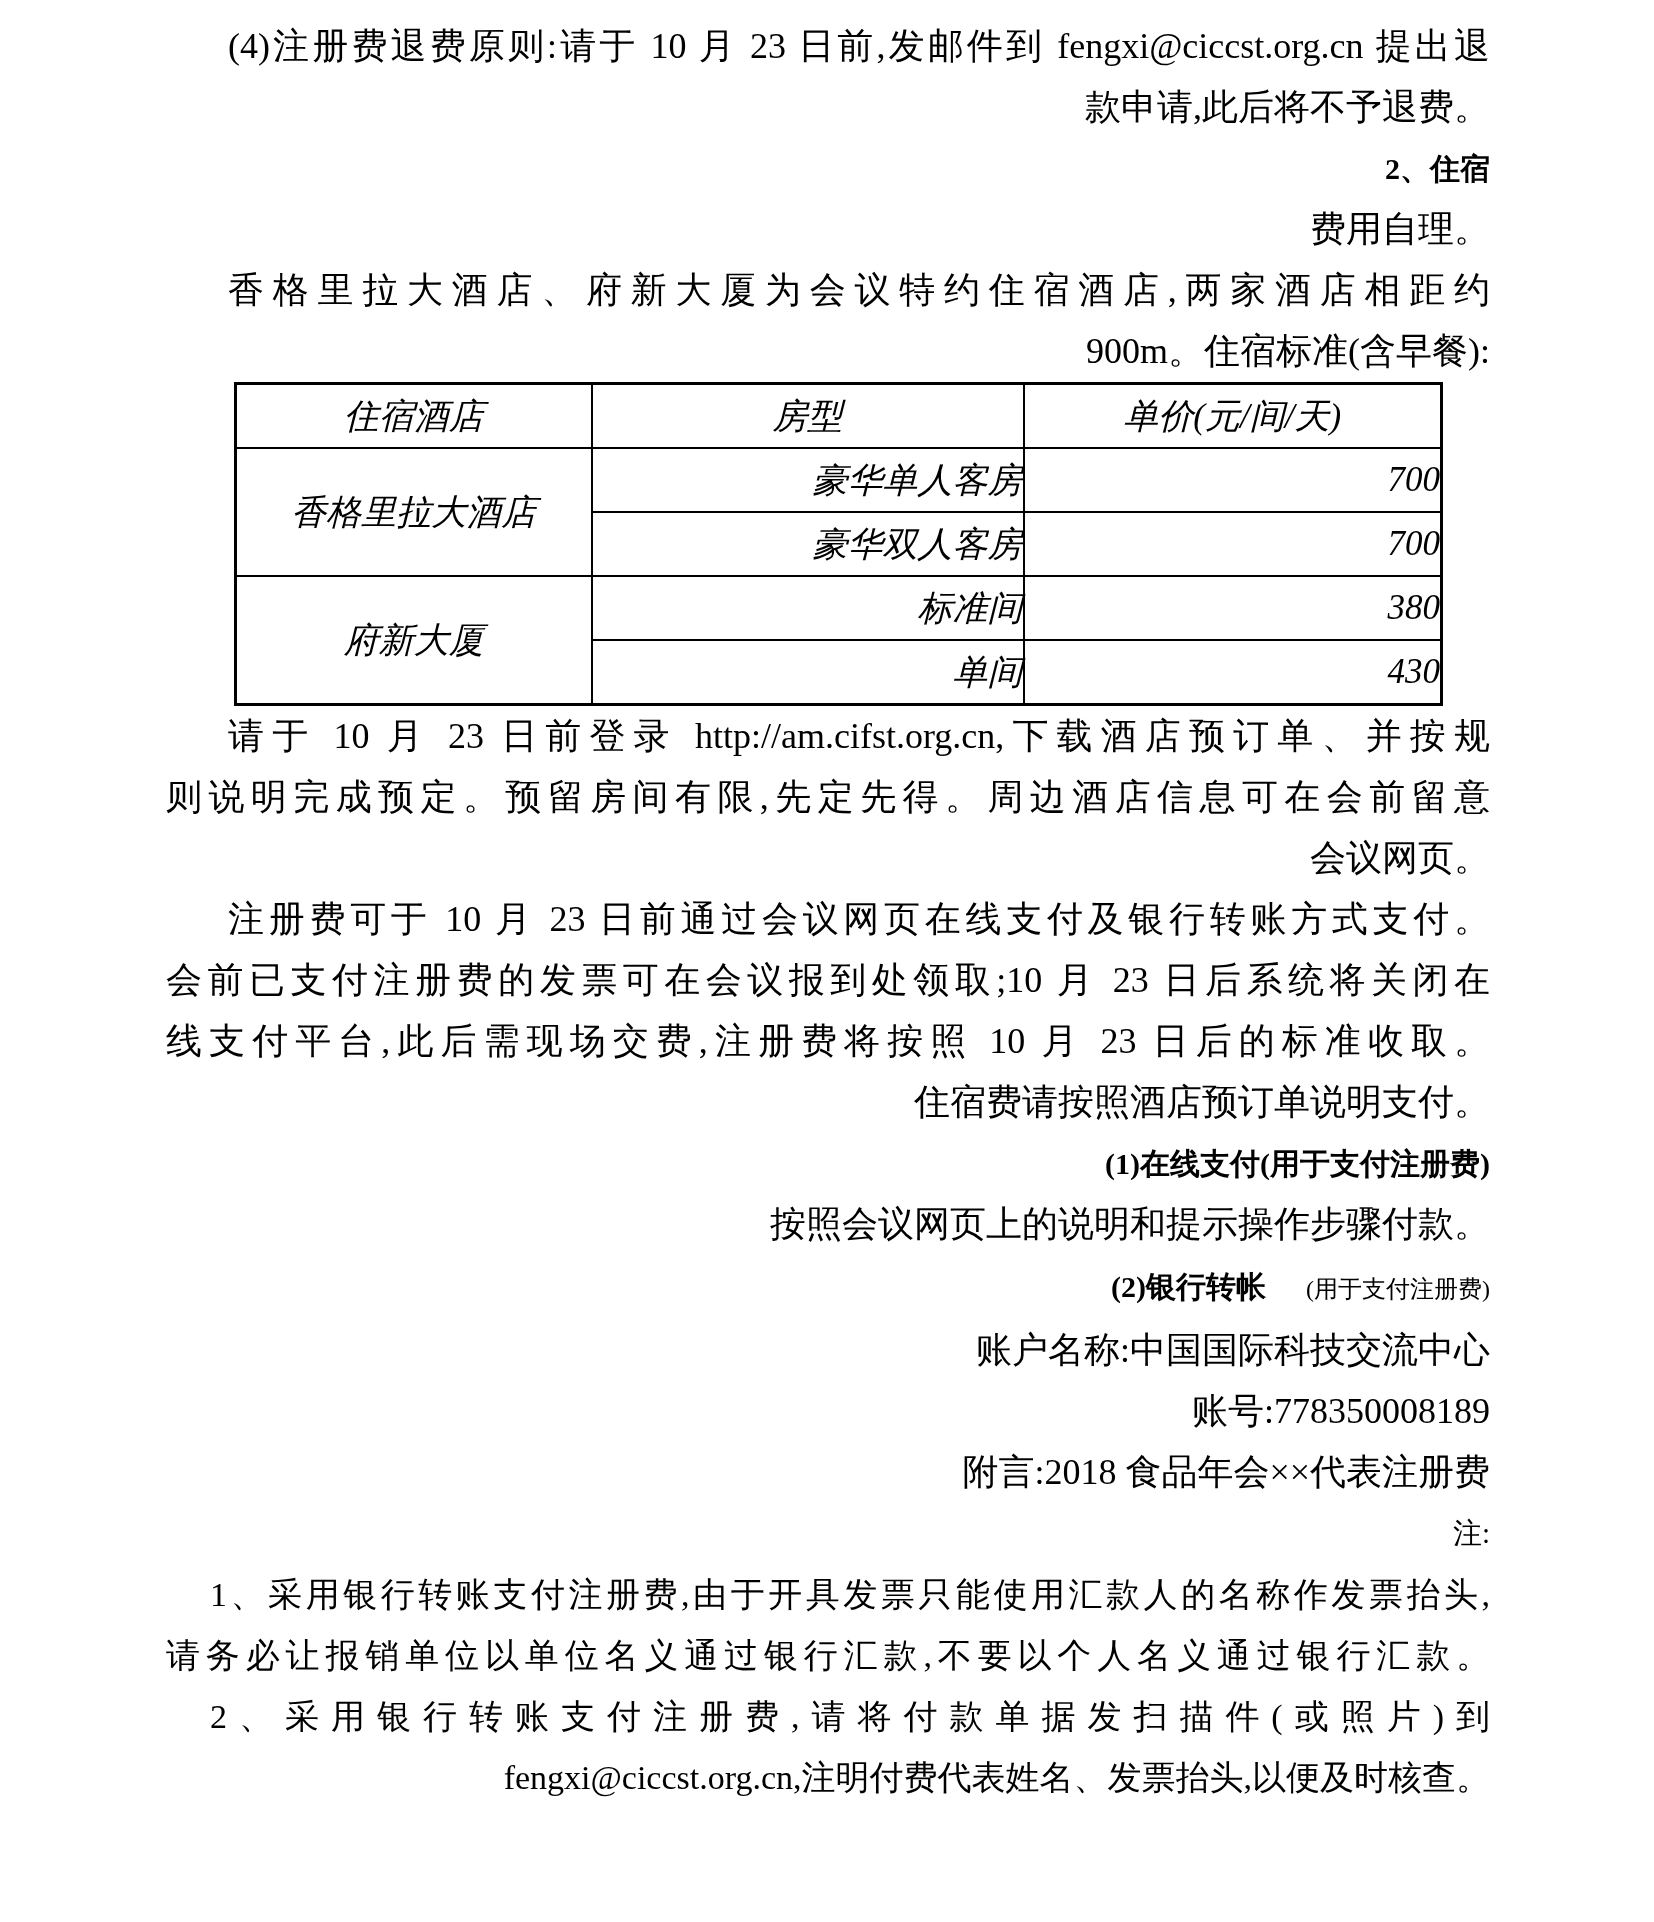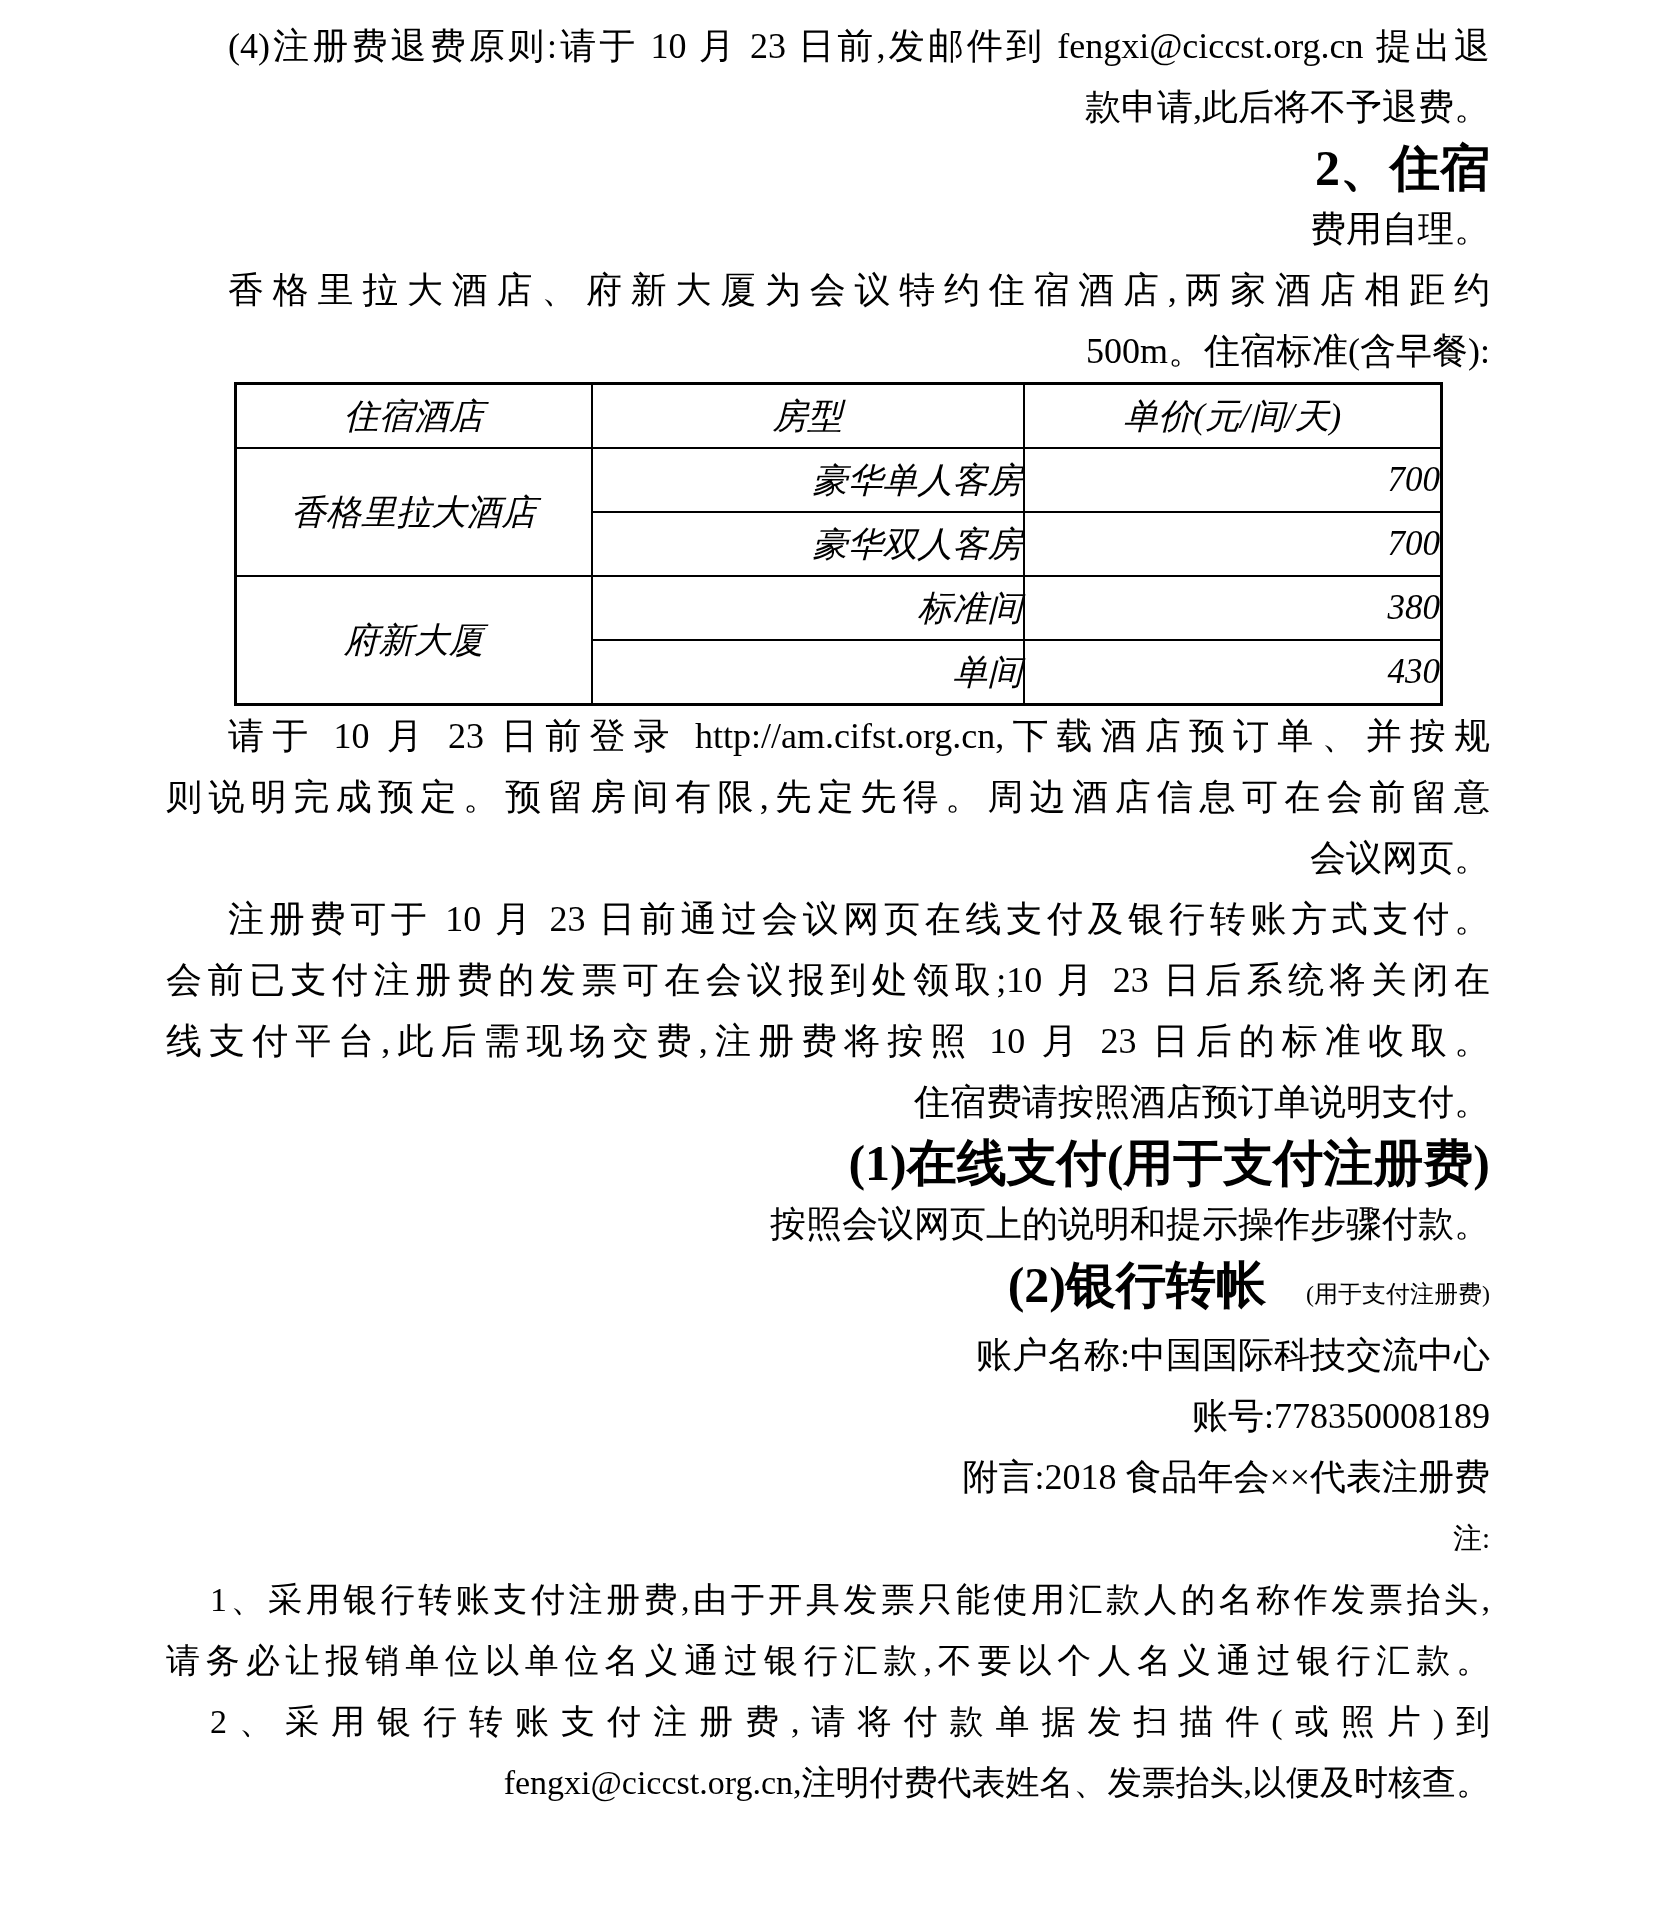--- a/index.html
+++ b/index.html
@@ -12,21 +12,21 @@
     box-sizing:border-box;
     padding:16px 164px 0 166px;
     font-family:"Liberation Serif","DejaVu Serif",serif;
     font-size:36px;
     overflow:hidden;
   }
   .ln  { line-height:61px; text-align:justify; text-align-last:justify; }
   .lnl { line-height:61px; text-align:right; }
   .ind  { text-indent:62px; }
   .indp { text-indent:44px; }
-  .h   { font-weight:bold; font-size:50px; }
+  .h   { font-weight:bold; font-size:30px; }
   .h-sub { font-weight:normal; font-size:24px; margin-left:40px; }
   .note { font-size:34px; }
   .small-note { font-size:29px; }
   table.hotel {
     border-collapse:collapse;
     table-layout:fixed;
     margin-left:68px;
     width:1206px;
     border:3px solid #000;
   }
@@ -48,21 +48,21 @@
 
 <div class="page">
 
   <div class="ln ind">(4)注册费退费原则:请于 10 月 23 日前,发邮件到 fengxi@ciccst.org.cn 提出退</div>
   <div class="lnl">款申请,此后将不予退费。</div>
 
   <div class="lnl h ind">2、住宿</div>
   <div class="lnl ind">费用自理。</div>
 
   <div class="ln ind">香格里拉大酒店、府新大厦为会议特约住宿酒店,两家酒店相距约</div>
-  <div class="lnl">500m。住宿标准(含早餐):</div>
+  <div class="lnl">900m。住宿标准(含早餐):</div>
 
   <table class="hotel">
     <colgroup>
       <col style="width:356px">
       <col style="width:432px">
       <col style="width:418px">
     </colgroup>
     <tbody>
         <tr>
       <th>住宿酒店</th>

